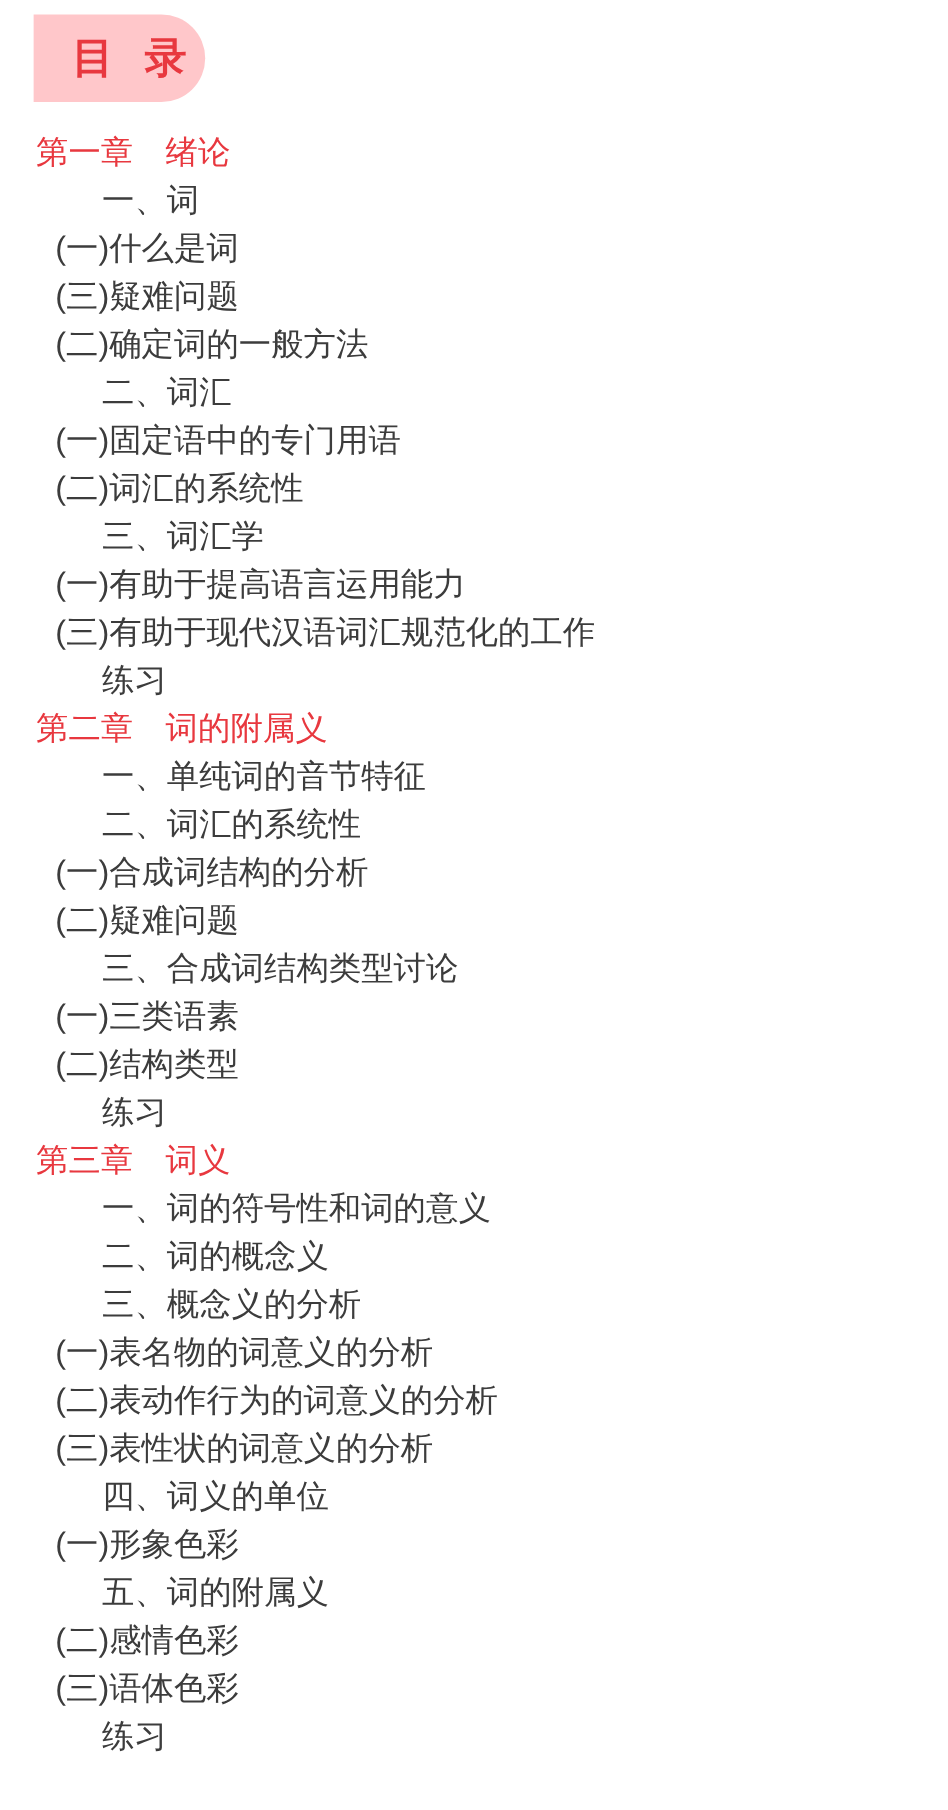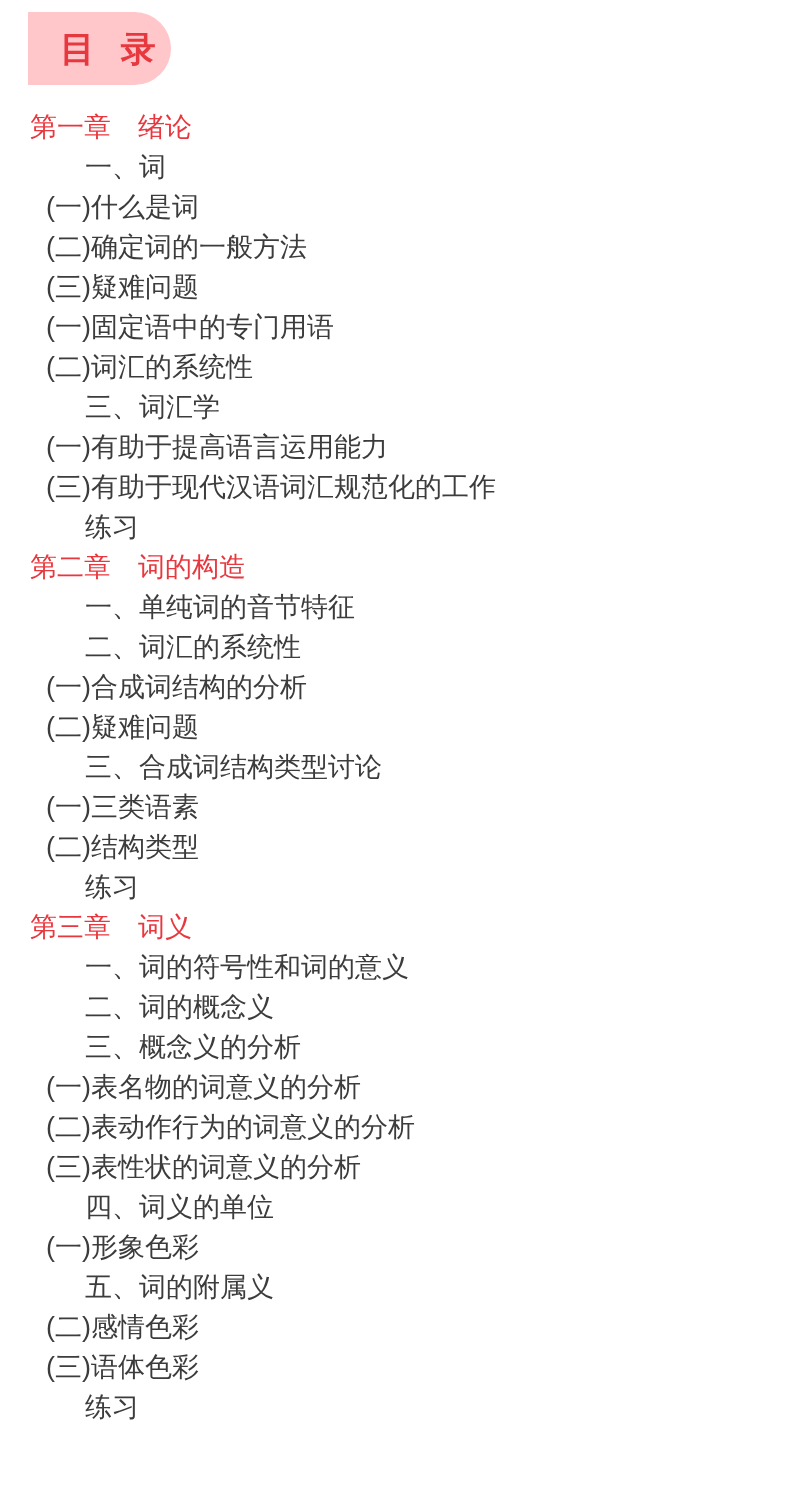--- a/index.html
+++ b/index.html
@@ -62,29 +62,30 @@
 <body>
 
 <div class="toc-badge">
   <span class="badge-label">目 录</span>
 </div>
 
 <div class="toc-list">
     <div class="entry level-0 chapter">第一章　绪论</div>
     <div class="entry level-1">一、词</div>
     <div class="entry level-2">(一)什么是词</div>
+    <div class="entry level-2">(三)疑难问题</div>
     <div class="entry level-2">(二)确定词的一般方法</div>
-    <div class="entry level-2">(三)疑难问题</div>
+    <div class="entry level-1">二、词汇</div>
     <div class="entry level-2">(一)固定语中的专门用语</div>
     <div class="entry level-2">(二)词汇的系统性</div>
     <div class="entry level-1">三、词汇学</div>
     <div class="entry level-2">(一)有助于提高语言运用能力</div>
     <div class="entry level-2">(三)有助于现代汉语词汇规范化的工作</div>
     <div class="entry level-1">练习</div>
-    <div class="entry level-0 chapter">第二章　词的构造</div>
+    <div class="entry level-0 chapter">第二章　词的附属义</div>
     <div class="entry level-1">一、单纯词的音节特征</div>
     <div class="entry level-1">二、词汇的系统性</div>
     <div class="entry level-2">(一)合成词结构的分析</div>
     <div class="entry level-2">(二)疑难问题</div>
     <div class="entry level-1">三、合成词结构类型讨论</div>
     <div class="entry level-2">(一)三类语素</div>
     <div class="entry level-2">(二)结构类型</div>
     <div class="entry level-1">练习</div>
     <div class="entry level-0 chapter">第三章　词义</div>
     <div class="entry level-1">一、词的符号性和词的意义</div>

